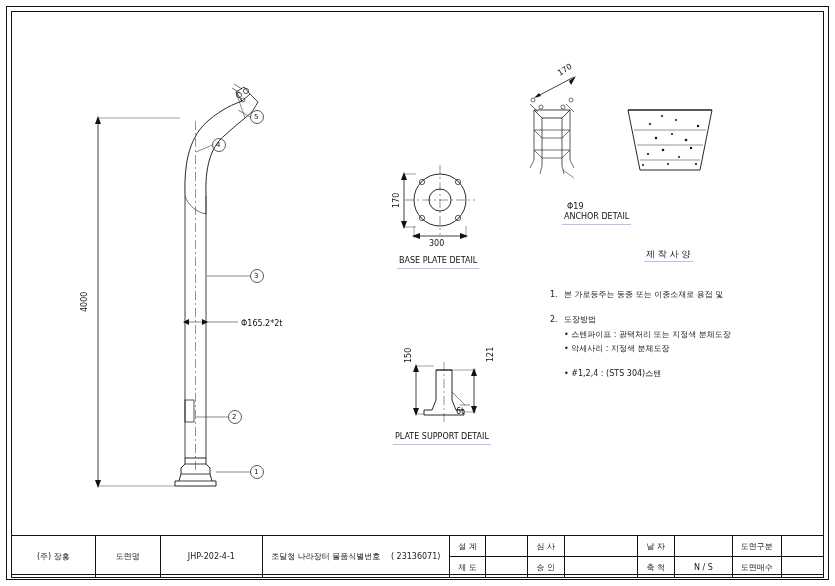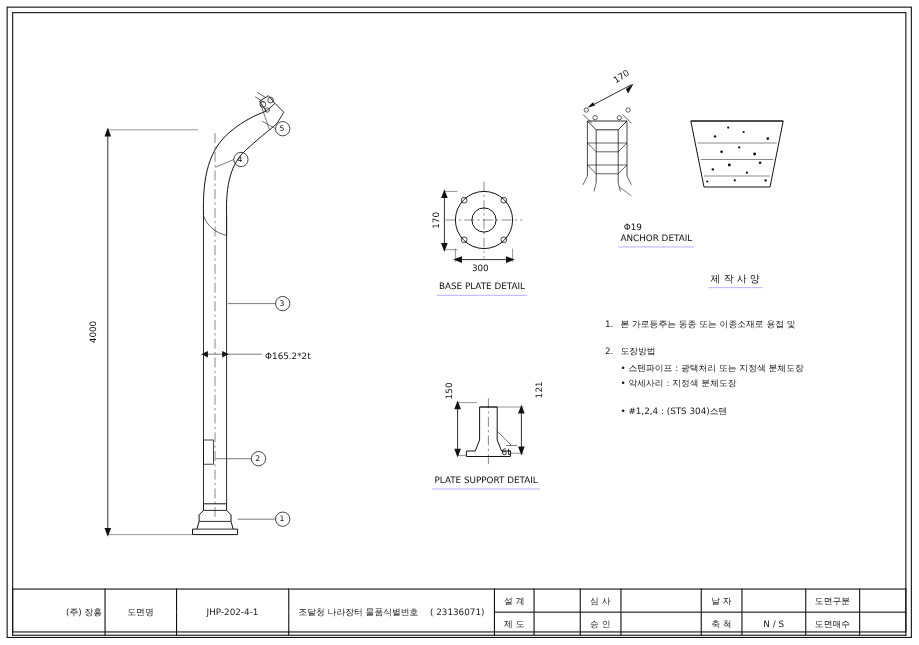--- a/index.html
+++ b/index.html
@@ -212,21 +212,21 @@
     <span class="spec-row ind"><span>• 스텐파이프 : 광택처리 또는 지정색 분체도장</span></span>
     <span class="spec-row ind"><span>• 악세사리 : 지정색 분체도장</span></span>
     <span class="spec-row" style="height:10px;">&nbsp;</span>
     <span class="spec-row ind"><span>• #1,2,4      : (STS 304)스텐</span></span>
   </div>
 
   <div class="tb">
     <table>
       <tbody>
           <tr>
-        <td rowspan="2" style="width:85px;text-align:right;">(주) 장흥</td>
+        <td rowspan="2" style="width:85px;">(주) 장흥</td>
         <td rowspan="2" style="width:65px;font-family:Liberation Serif, serif;">도면명</td>
         <td rowspan="2" style="width:105px;">JHP-202-4-1</td>
         <td rowspan="2" style="width:195px;">
           <span>조달청 나라장터 물품식별번호</span>
           <span style="padding-left:8px;">( 23136071)</span>
         </td>
         <td style="width:34px; height:20px;">설 계</td>
         <td style="width:40px;"></td>
         <td style="width:34px;">심 사</td>
         <td style="width:75px;"></td>

